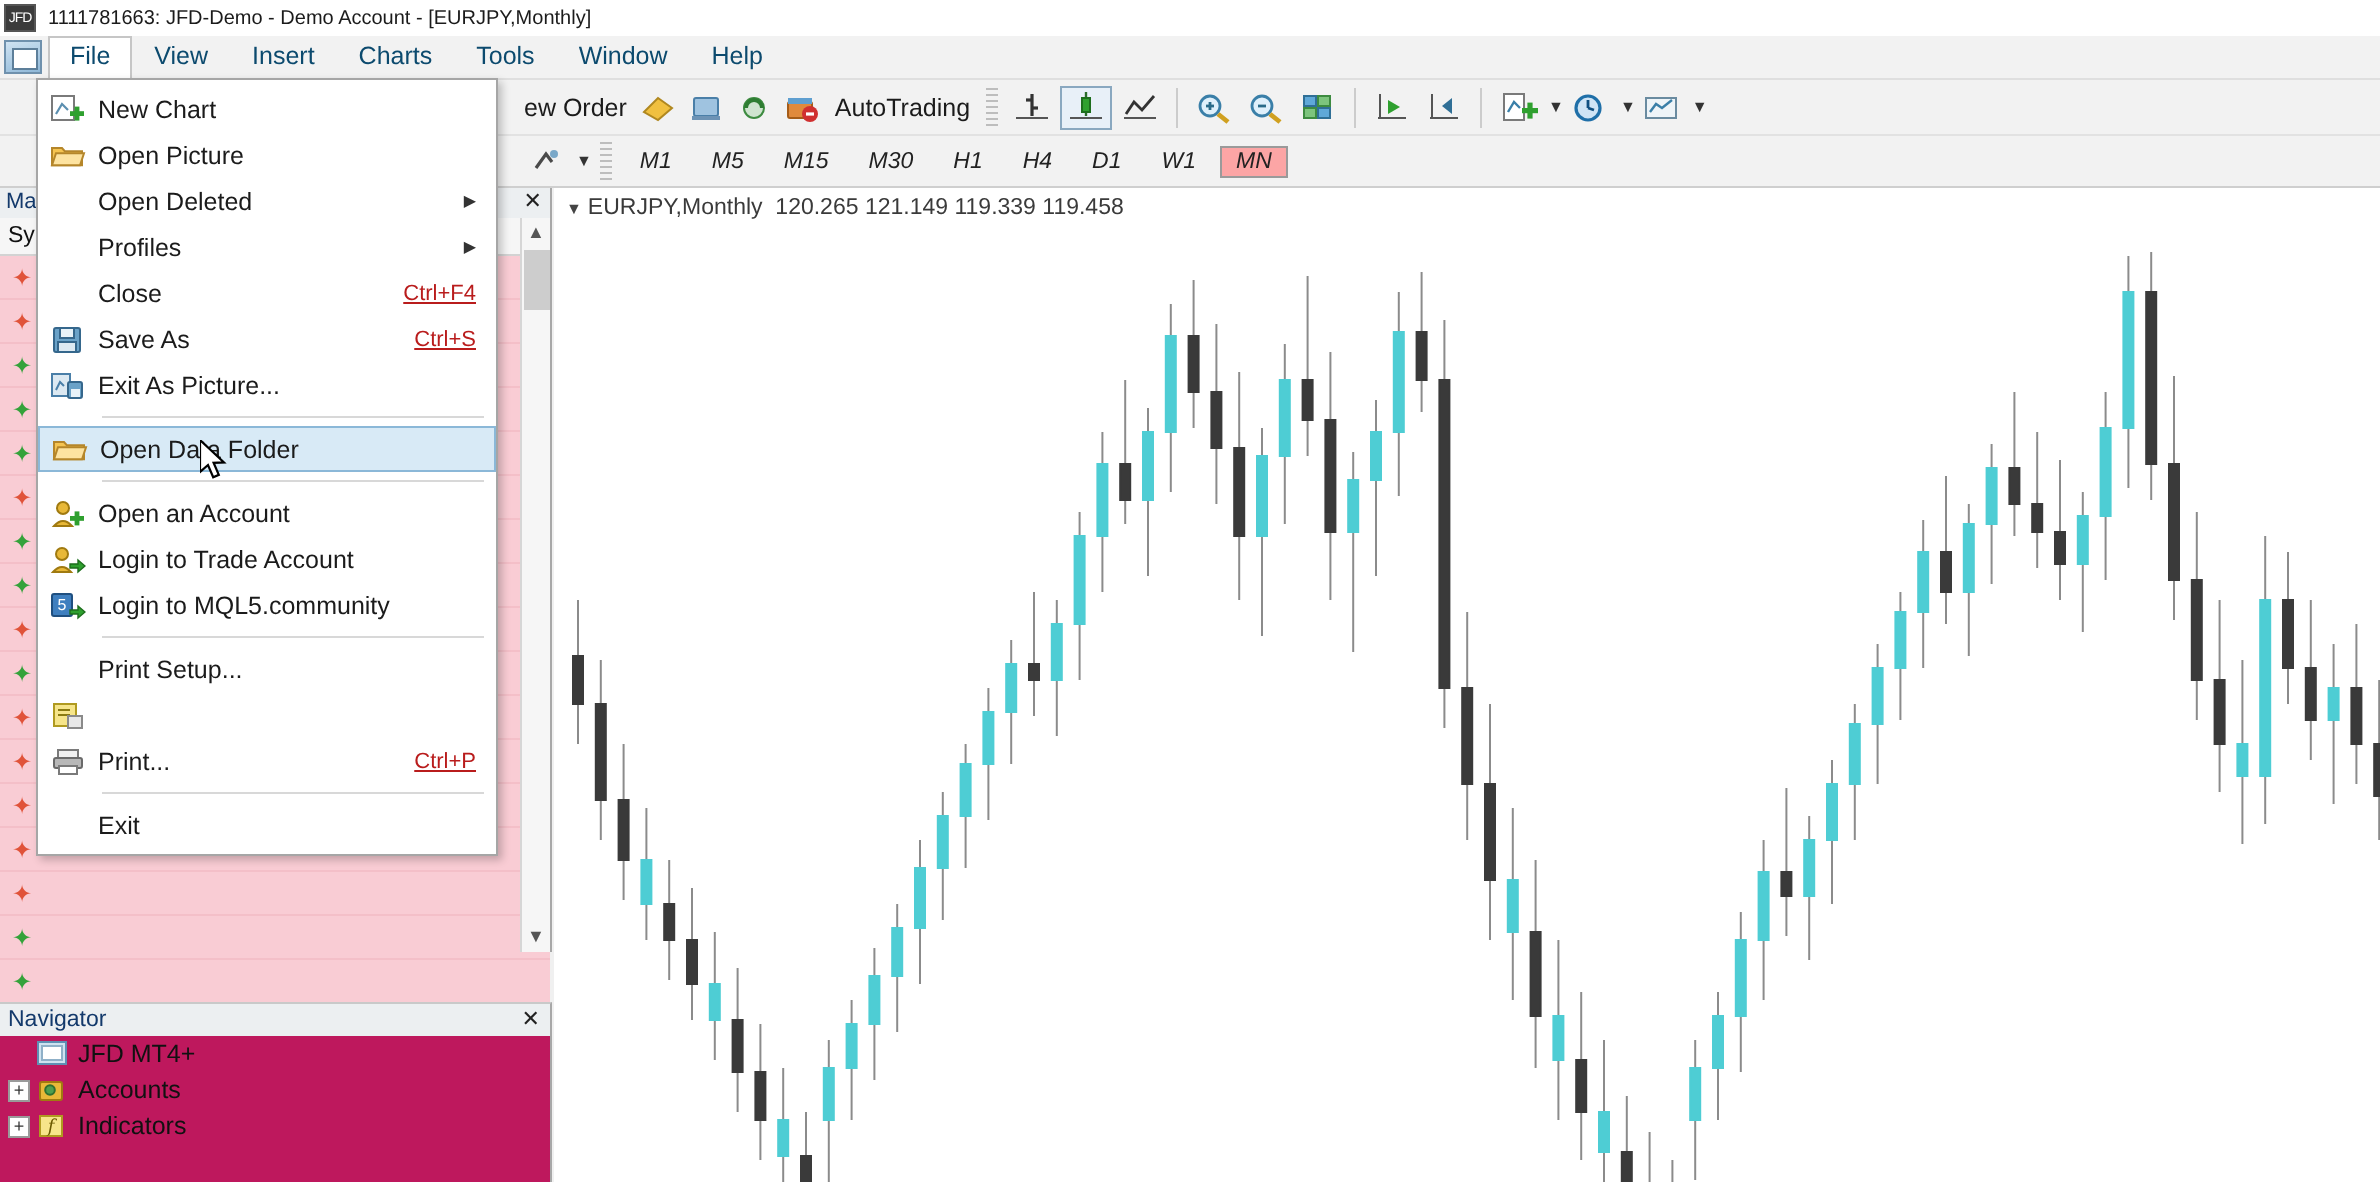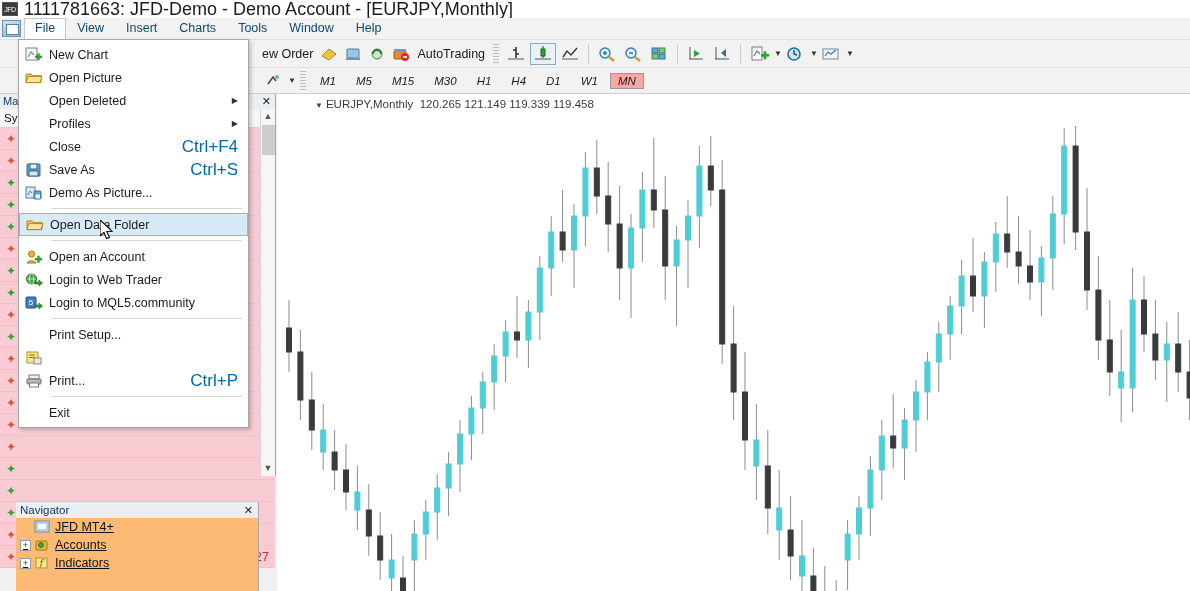--- a/index.html
+++ b/index.html
@@ -17,21 +17,21 @@
     background: #ffffff;
     display:flex; align-items:center; gap:6px;
     padding-left: 2px;
   }
   .tb-icon {
     width:16px; height:14px; background:#3b3b3b; color:#fff;
     font-size:7px; line-height:14px; text-align:center;
     font-family:"Liberation Sans", sans-serif; letter-spacing:-0.5px;
     border:1px solid #555;
   }
-  .tb-text { font-size:18px; color:#1b1b1b; white-space:nowrap; }
+  .tb-text { font-size:10px; color:#1b1b1b; white-space:nowrap; }
 
   
   .menubar {
     position:absolute; left:0; top:18px; width:1190px; height:22px;
     background:#f2f2f2; display:flex; align-items:center;
     border-bottom:1px solid #dfdfdf;
   }
   .menubar .applogo {
     width:19px; height:17px; margin-left:2px; margin-right:3px;
     background:linear-gradient(160deg,#cfe3f2,#8fb8d8);
@@ -132,69 +132,68 @@
   }
   .mw-tab {
     font-size:12.5px; padding:3px 12px 4px 12px; color:#6a6a6a; cursor:default;
   }
   .mw-tab.active {
     background:#ffffff; color:#111; border:1px solid #b4b4b4; border-bottom-color:#ffffff;
     font-weight:bold; position:relative; top:1px;
   }
 
   .nav-panel {
-    position:absolute; left:16px; top:501px; width:243px; height:90px;
-    background:#fdba74; border-right:1px solid #a8a8a8; border-top:1px solid #c9c9c9;
+    position:absolute; left:0; top:501px; width:276px; height:90px;
+    background:#be185d; border-right:1px solid #a8a8a8; border-top:1px solid #c9c9c9;
   }
   .nav-title {
     height:16px; background:#eceff1; font-size:11.5px; color:#13396b;
     padding-left:4px; line-height:16px; position:relative;
   }
   .nav-title .x { position:absolute; right:5px; top:0; color:#222; font-size:11px; }
   .nav-item {
     height:18px; display:flex; align-items:center; font-size:12.5px; color:#111;
     padding-left:4px;
-    text-decoration:underline;
   }
   .nav-item .expander {
     width:11px; height:11px; border:1px solid #9a9a9a; background:#fff;
     font-size:9px; line-height:9px; text-align:center; color:#333; margin-right:3px;
   }
   .nav-item .spacer { width:14px; }
   .nav-ico { width:16px; height:14px; margin-right:5px; }
 
   
   .chart-wrap {
     position:absolute; left:277px; top:94px; right:0; bottom:0;
     background:#ffffff; overflow:hidden;
   }
   .chart-label {
     position:absolute; left:6px; top:4px; font-size:11.5px; color:#3a3a3a;
-    white-space:nowrap; z-index:5;margin-left:32px;
+    white-space:nowrap; z-index:5;
   }
   .chart-label .tri { font-size:8px; margin-right:3px; color:#444; }
   #chart-svg { position:absolute; left:0; top:0; }
 
   
   .dropdown {
     position:absolute; left:18px; top:39px; width:231px;
     background:#ffffff; border:1px solid #a6a6a6;
     z-index:100; padding:3px 0 3px 0;
     box-shadow:2px 2px 4px rgba(0,0,0,0.22);
   }
   .dd-item {
     height:23px; display:flex; align-items:center; position:relative;
     font-size:12.5px; color:#1b1b1b; cursor:default;
   }
   .dd-item.hl {
     background:#d8eaf6; border:1px solid #8bb8d8; height:23px;
   }
   .dd-ico { width:30px; display:flex; align-items:center; justify-content:center; }
   .dd-text { flex:1; }
-  .dd-accel { padding-right:10px; color:#0369a1; font-size:17px; }
+  .dd-accel { padding-right:10px; color:#b91c1c; font-size:11px;text-decoration:underline; }
   .dd-sub { padding-right:10px; font-size:8px; color:#333; }
   .dd-sep { height:1px; background:#d8d8d8; margin:4px 6px 4px 32px; }
 
   .cursor-arrow { position:absolute; left:100px; top:220px; z-index:120; }
 </style>
 </head>
 <body>
 
 <div id="app">
 
@@ -941,21 +940,21 @@
       </div>
       <div class="dd-item">
         <span class="dd-ico">
           <svg width="18" height="16" viewBox="0 0 18 16">
             <rect x="1" y="2" width="9" height="11" fill="#dce9f2" stroke="#4a7fa8"></rect>
             <polyline points="3,10 5,6 7,8" fill="none" stroke="#4a7fa8"></polyline>
             <rect x="9" y="6" width="7" height="8" rx="1" fill="#6aa2c8" stroke="#35678c"></rect>
             <rect x="10.5" y="9.5" width="4.5" height="4" fill="#e8f2f8"></rect>
           </svg>
         </span>
-        <span class="dd-text">Demo As Picture...</span>
+        <span class="dd-text">Exit As Picture...</span>
       </div>
       <div class="dd-sep"></div>
       <div class="dd-item hl">
         <span class="dd-ico">
           <svg width="18" height="16" viewBox="0 0 18 16">
             <path d="M1 4 h5 l1.4 1.6 H16 v7 H1 Z" fill="#f5c451" stroke="#b5862a"></path>
             <path d="M3 6.6 H17 L15 12.6 H1 Z" fill="#fde3a0" stroke="#b5862a"></path>
           </svg>
         </span>
         <span class="dd-text">Open Data Folder</span>
@@ -970,27 +969,26 @@
               <rect x="10" y="9" width="7" height="2.4"></rect>
               <rect x="12.3" y="6.7" width="2.4" height="7"></rect>
             </g>
           </svg>
         </span>
         <span class="dd-text">Open an Account</span>
       </div>
       <div class="dd-item">
         <span class="dd-ico">
           <svg width="18" height="16" viewBox="0 0 18 16">
-            <circle cx="6.5" cy="7" r="5" fill="#4aa84a" stroke="#20621f"></circle>
-            <ellipse cx="6.5" cy="7" rx="2.2" ry="5" fill="none" stroke="#d9f0d9" stroke-width="0.8"></ellipse>
-            <line x1="1.7" y1="7" x2="11.3" y2="7" stroke="#d9f0d9" stroke-width="0.8"></line>
+            <circle cx="6" cy="5" r="3" fill="#e8b838" stroke="#a07a10"></circle>
+            <path d="M1.5 14 q4.5 -5 9 0 Z" fill="#e8b838" stroke="#a07a10"></path>
             <path d="M10 10 h4 v-2 l3.5 3 l-3.5 3 v-2 h-4 z" fill="#2fa02f" stroke="#1d6e1d" stroke-width="0.7"></path>
           </svg>
         </span>
-        <span class="dd-text">Login to Web Trader</span>
+        <span class="dd-text">Login to Trade Account</span>
       </div>
       <div class="dd-item">
         <span class="dd-ico">
           <svg width="18" height="16" viewBox="0 0 18 16">
             <rect x="1" y="2" width="10" height="11" rx="1" fill="#3f7fbf" stroke="#1f4f80"></rect>
             <text x="6" y="10" font-size="8" text-anchor="middle" fill="#fff" font-family="Liberation Sans, sans-serif">5</text>
             <path d="M10 10 h4 v-2 l3.5 3 l-3.5 3 v-2 h-4 z" fill="#2fa02f" stroke="#1d6e1d" stroke-width="0.7"></path>
           </svg>
         </span>
         <span class="dd-text">Login to MQL5.community</span>

